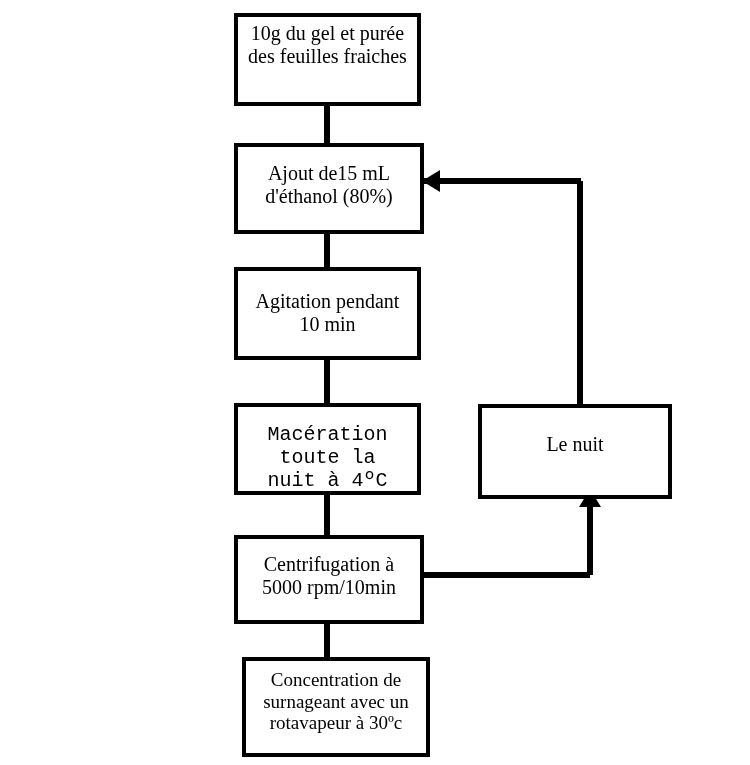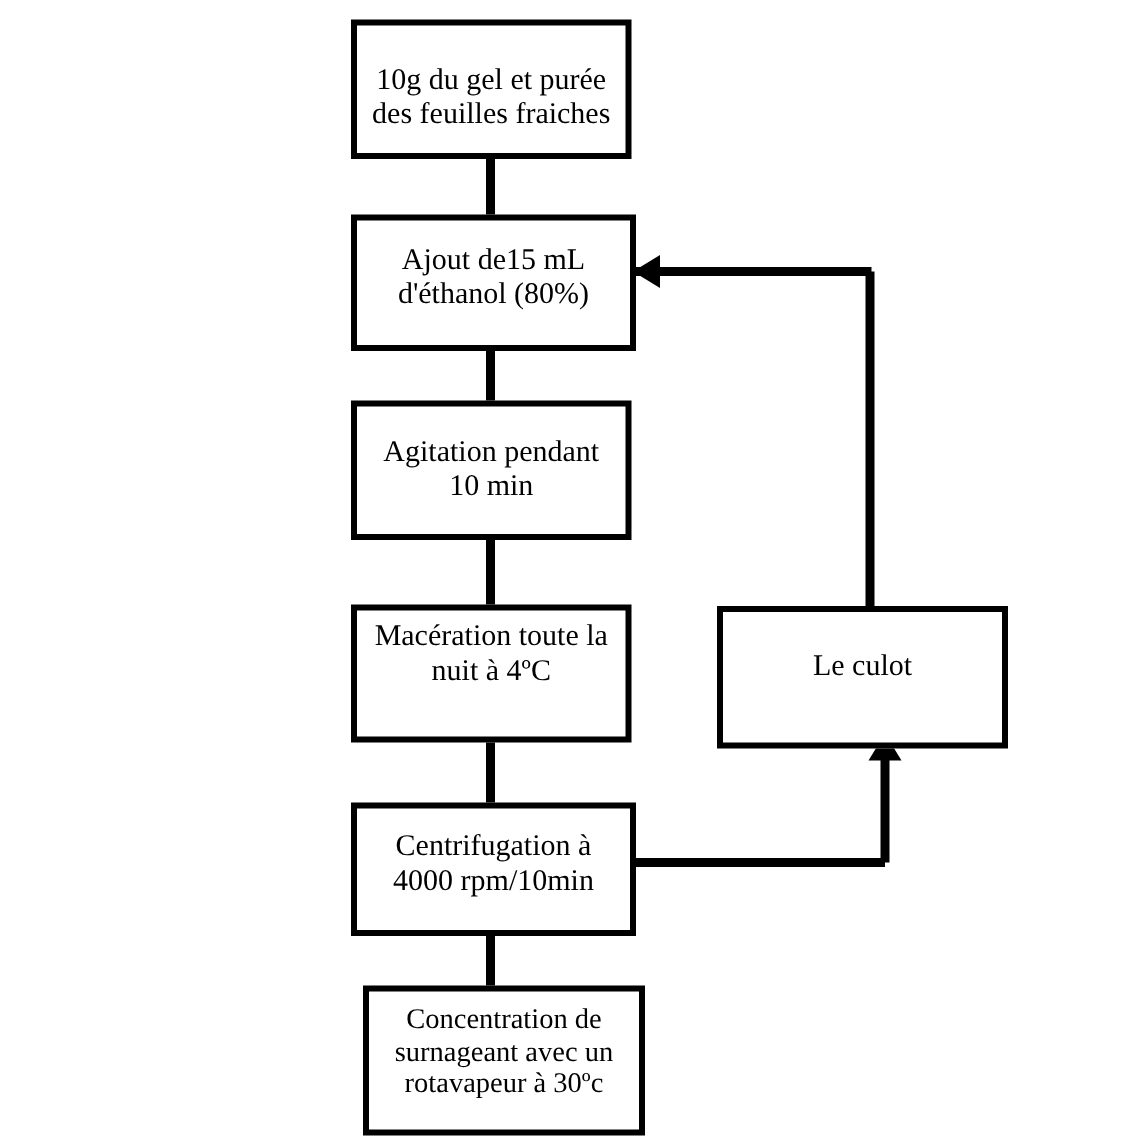--- a/index.html
+++ b/index.html
@@ -30,27 +30,27 @@
   .node-label {
     text-align: center;
     line-height: 1.14;
     font-size: 20px;
     color: #000000;
     white-space: pre-line;
     padding: 0 2px;
   }
   
   #node-material   { left: 234px; top: 13px;  width: 187px; height: 93px; }
-  #node-material .node-label   { padding-top: 25px; }
+  #node-material .node-label   { padding-top: 5px; }
   #node-ethanol    { left: 234px; top: 143px; width: 190px; height: 91px; }
   #node-ethanol .node-label    { padding-top: 15px; }
   #node-agitation  { left: 234px; top: 267px; width: 187px; height: 93px; font-family: Liberation Serif, serif; }
   #node-agitation .node-label  { padding-top: 19px; }
   #node-maceration { left: 234px; top: 403px; width: 187px; height: 92px; }
-  #node-maceration .node-label { padding-top: 6px; }
+  #node-maceration .node-label { padding-top: 17px; font-family: Liberation Mono, monospace; }
   #node-centrifugation { left: 234px; top: 535px; width: 190px; height: 89px; }
   #node-centrifugation .node-label { padding-top: 14px; }
   #node-concentration  { left: 242px; top: 657px; width: 188px; height: 100px; }
   #node-concentration .node-label  { padding-top: 8px; font-size: 19px; }
   #node-culot      { left: 478px; top: 404px; width: 194px; height: 95px; }
   #node-culot .node-label      { padding-top: 25px; }
 
   
   .conn {
     position: absolute;
@@ -115,31 +115,31 @@
 10 min</span>
   </div>
 
   <div class="node" id="node-maceration">
     <span class="node-label">Macération toute la
 nuit à 4ºC</span>
   </div>
 
   <div class="node" id="node-centrifugation">
     <span class="node-label">Centrifugation à
-4000 rpm/10min</span>
+5000 rpm/10min</span>
   </div>
 
   <div class="node" id="node-concentration">
     <span class="node-label">Concentration de
 surnageant avec un
 rotavapeur à 30ºc</span>
   </div>
 
   <div class="node" id="node-culot">
-    <span class="node-label">Le culot</span>
+    <span class="node-label">Le nuit</span>
   </div>
 
   <div class="conn conn-v" id="conn-1-2"></div>
   <div class="conn conn-v" id="conn-2-3"></div>
   <div class="conn conn-v" id="conn-3-4"></div>
   <div class="conn conn-v" id="conn-4-5"></div>
   <div class="conn conn-v" id="conn-5-6"></div>
 
   <div class="conn conn-v" id="conn-culot-up"></div>
   <div class="conn conn-h" id="conn-culot-left"></div>

